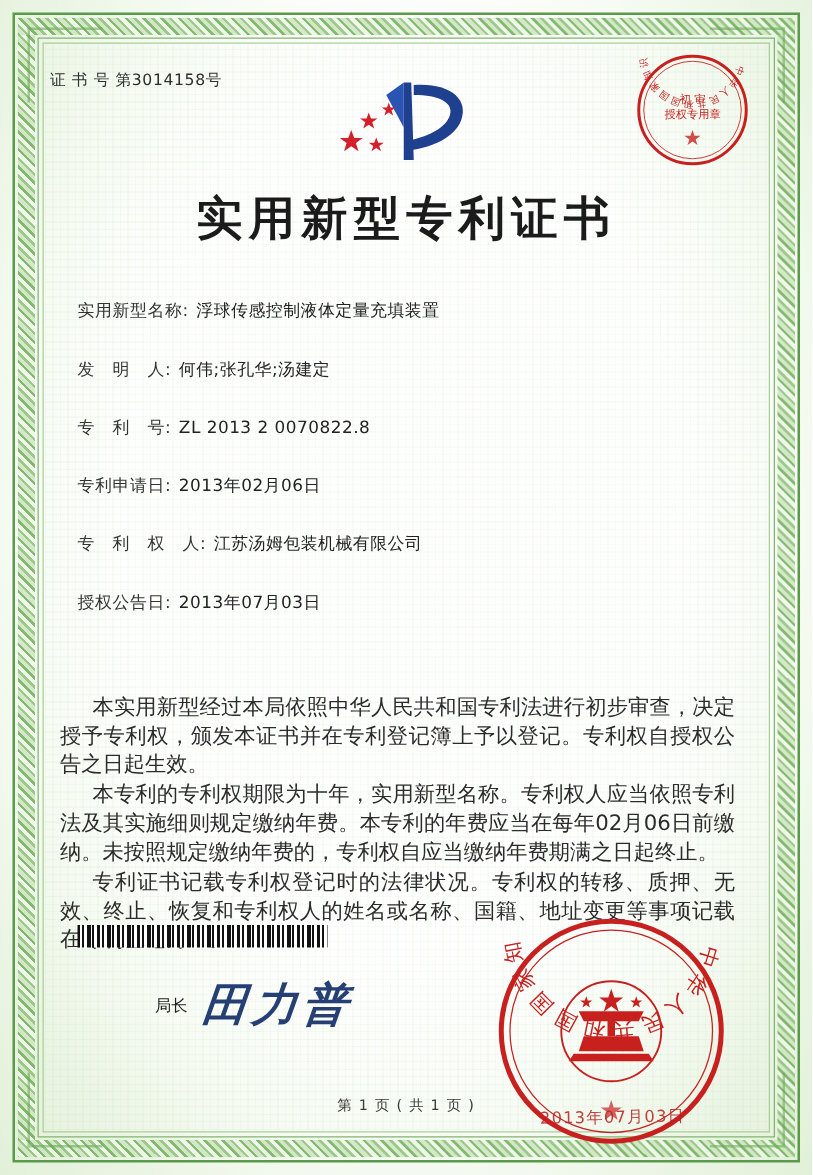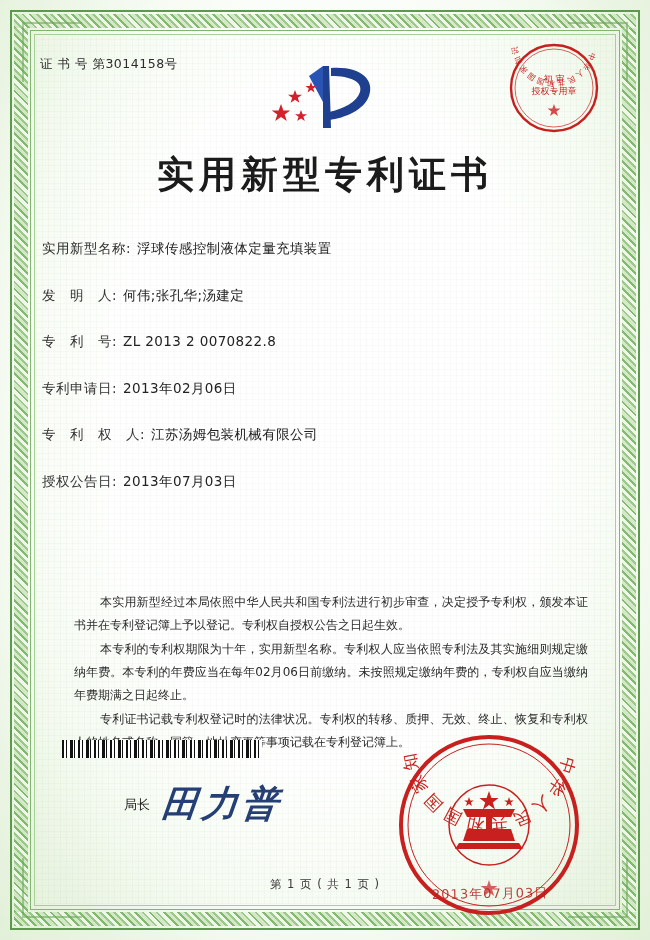--- a/index.html
+++ b/index.html
@@ -131,21 +131,21 @@
     font-weight: bold;
     letter-spacing: 5px;
     color: #1b1b1b;
     font-family: "DejaVu Serif", serif;
   }
 
   
   .fields {
     position: absolute;
     top: 200px;
-    left: 2px;
+    left: 22px;
     right: 14px;
     text-align: right;
   }
   .field-row {
     display: flex;
     align-items: baseline;
     margin-bottom: 28.5px;
     font-size: 13.5px;
     color: #2b2b2b;
     font-family: "DejaVu Sans", sans-serif;
@@ -158,28 +158,27 @@
   .field-value {
     margin-left: 6px;
     letter-spacing: .4px;
     color: #222;
   }
 
   
   .paragraphs {
     position: absolute;
     top: 515px;
-    left: 34px;
+    left: 8px;
     right: 22px;
-    font-size: 12px;
+    font-size: 17px;
     line-height: 23px;
     color: #2b2b2b;
     font-family: "DejaVu Sans", sans-serif;
     text-align: justify;
-    margin-top: 36px;
   }
   .paragraphs p {
     margin: 0 0 1px 0;
     text-indent: 26px;
   }
 
   
   .barcode {
     position: absolute;
     left: 22px;

